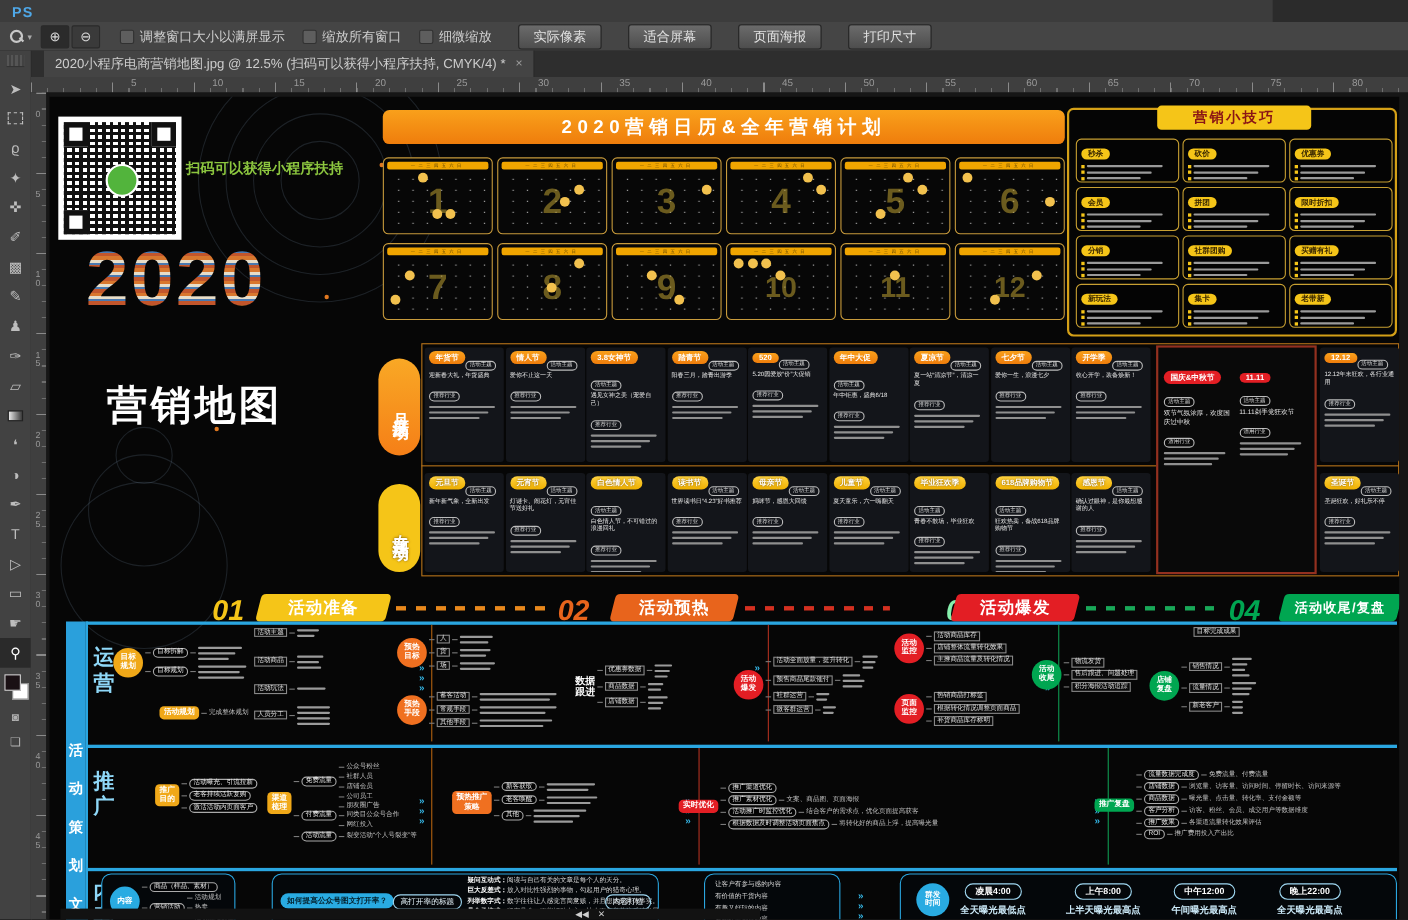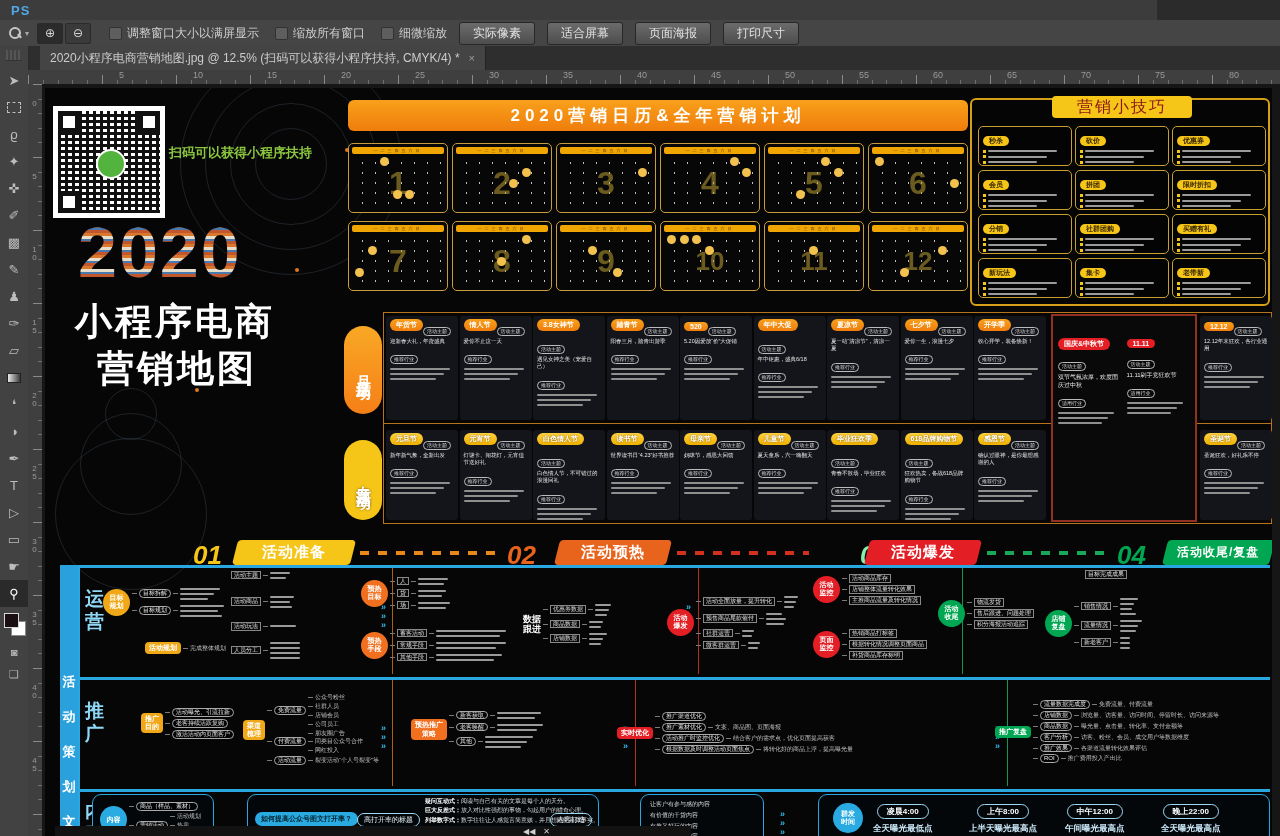--- a/index.html
+++ b/index.html
@@ -15,21 +15,21 @@
               display:flex;align-items:center;font-size:12px;color:#cfcfcf}
   .opt-zoomicon{margin-left:8px;width:14px;height:14px;position:relative}
   .opt-zoomicon i{position:absolute;left:1px;top:1px;width:8px;height:8px;border:2px solid #c8c8c8;border-radius:50%}
   .opt-zoomicon b{position:absolute;left:9px;top:9px;width:5px;height:2px;background:#c8c8c8;transform:rotate(45deg)}
   .caret{color:#aaa;font-size:8px;margin:0 8px 0 3px}
   .zbtn{width:24px;height:19px;line-height:18px;text-align:center;background:#3a3a3a;border:1px solid #2a2a2a;
         color:#d8d8d8;border-radius:2px;margin-right:2px;font-size:12px}
   .zbtn.active{background:#2b2b2b}
   .chk{width:11px;height:11px;background:#5e5e5e;border:1px solid #313131;border-radius:2px;margin:0 5px 0 16px;flex:none}
   .psbtn{background:linear-gradient(#6b6b6b,#4d4d4d);border:1px solid #272727;border-radius:3px;
-         padding:2px 13px;margin-left:12px;color:#e2e2e2;white-space:nowrap}
+         padding:2px 13px;margin-left:24px;color:#e2e2e2;white-space:nowrap}
   #tabbar{left:0;top:46px;width:1280px;height:24px;background:#2e2e2e;border-bottom:1px solid #252525}
   #tab{position:absolute;left:40px;top:0;height:24px;background:#444;display:flex;align-items:center;
        padding:0 10px;font-size:12px;color:#cccccc;border-right:1px solid #222;white-space:nowrap}
   #tab .close{margin-left:9px;color:#9a9a9a;font-size:11px}
   #toolbar{left:0;top:46px;width:28px;height:790px;background:#424242;border-right:1px solid #2a2a2a}
   #toolbar .grip{height:10px;border-bottom:1px solid #333;background:repeating-linear-gradient(90deg,#555 0 2px,transparent 2px 4px);margin:4px 6px 6px 6px}
   .tool{width:28px;height:27px;display:flex;align-items:center;justify-content:center;color:#bdbdbd;font-size:13px}
   .tool.active{background:#2a2a2a;color:#fff}
   .dashbox{width:12px;height:9px;border:1px dashed #bdbdbd}
   .gradbox{width:12px;height:8px;background:linear-gradient(90deg,#e8e8e8,#3a3a3a);border:1px solid #222}
@@ -73,21 +73,21 @@
       color:#fff;font-size:17px;font-weight:bold;letter-spacing:5px}
   .cal{position:absolute;width:100px;height:70px;border:1px solid #C89B3C;border-radius:5px;background:#070707;box-sizing:border-box;padding:3px}
   .cal .wk{height:7px;background:#F0A500;border-radius:2px;font-size:4px;color:#5a4000;text-align:center;line-height:7px;letter-spacing:3px;overflow:hidden}
   .cal .num{position:absolute;left:0;right:0;top:12px;bottom:2px;display:flex;align-items:center;justify-content:center;
             font-size:32px;font-weight:bold;color:rgba(190,160,50,.55)}
   .cal .dots{position:absolute;left:7px;right:5px;top:14px;bottom:5px;
       background-image:radial-gradient(circle,rgba(255,255,255,.75) .7px,transparent .9px);background-size:13px 10px}
   .cal .hl{position:absolute;width:9px;height:9px;border-radius:50%;background:#F2C14E}
   #tips{position:absolute;left:925px;top:10px;width:300px;height:208px;border:2px solid #D4A017;border-radius:6px;background:#050505;box-sizing:border-box}
   #tips-title{position:absolute;left:80px;top:-4px;width:140px;height:22px;background:#F5C518;border-radius:4px;
-      display:flex;align-items:center;justify-content:center;color:#8a1515;font-weight:normal;font-size:16px;letter-spacing:2px}
+      display:flex;align-items:center;justify-content:center;color:#8a1515;font-weight:bold;font-size:13px;letter-spacing:2px}
   .tip{position:absolute;width:94px;height:40px;border:1px solid #C8A032;border-radius:5px;background:#040404;box-sizing:border-box;padding:2px 4px}
   .tip .lb{display:inline-block;background:#F5C518;color:#3a2800;font-size:7px;font-weight:bold;border-radius:6px;padding:0 6px;margin-bottom:1px}
   .tipline{display:flex;align-items:center;margin:2.5px 0}
   .tipline i{width:3px;height:3px;background:#F5C518;margin-right:2px;flex:none}
   .tipline b{height:2px;background:#9a9a9a;border-radius:1px;display:block}
   .bandlabel{position:absolute;width:38px;border-radius:19px;display:flex;align-items:center;justify-content:center;
       color:#fff;font-weight:bold;font-size:15px;line-height:1.25;writing-mode:vertical-rl;letter-spacing:3px}
   #area-frame{position:absolute;left:338px;top:224px;width:889px;height:212px;border:1px solid #B8741A;box-sizing:border-box}
   #area-mid{position:absolute;left:338px;top:335px;width:889px;height:1px;background:#B8741A}
   .evt{position:absolute;width:72px;height:104px;background:#13151a;border-radius:3px;padding:3px 4px;box-sizing:border-box;overflow:hidden}
@@ -279,21 +279,20 @@
     <div id="qr">
       <div class="pix">
         <div class="eye" style="left:0;top:0"></div>
         <div class="eye" style="right:0;top:0"></div>
         <div class="eye" style="left:0;bottom:0"></div>
         <div class="wx"></div>
       </div>
     </div>
     <div id="qr-caption">扫码可以获得小程序扶持</div>
     <div id="year">2020</div>
-    <div class="ptitle" style="left:30px;top:215px">小程序电商</div>
     <div class="ptitle" style="left:52px;top:262px">营销地图</div>
 
     <div id="cal-header">2020营销日历&amp;全年营销计划</div>
     <div id="calendars">
         <div class="cal" style="left: 303px; top: 55px;">
           <div class="wk">一二三四五六日</div>
           <div class="dots"></div>
           <div class="num">1</div>
           <div class="hl" style="left: 31px; top: 13px;"></div>
           <div class="hl" style="left: 43.5px; top: 46px;"></div>

